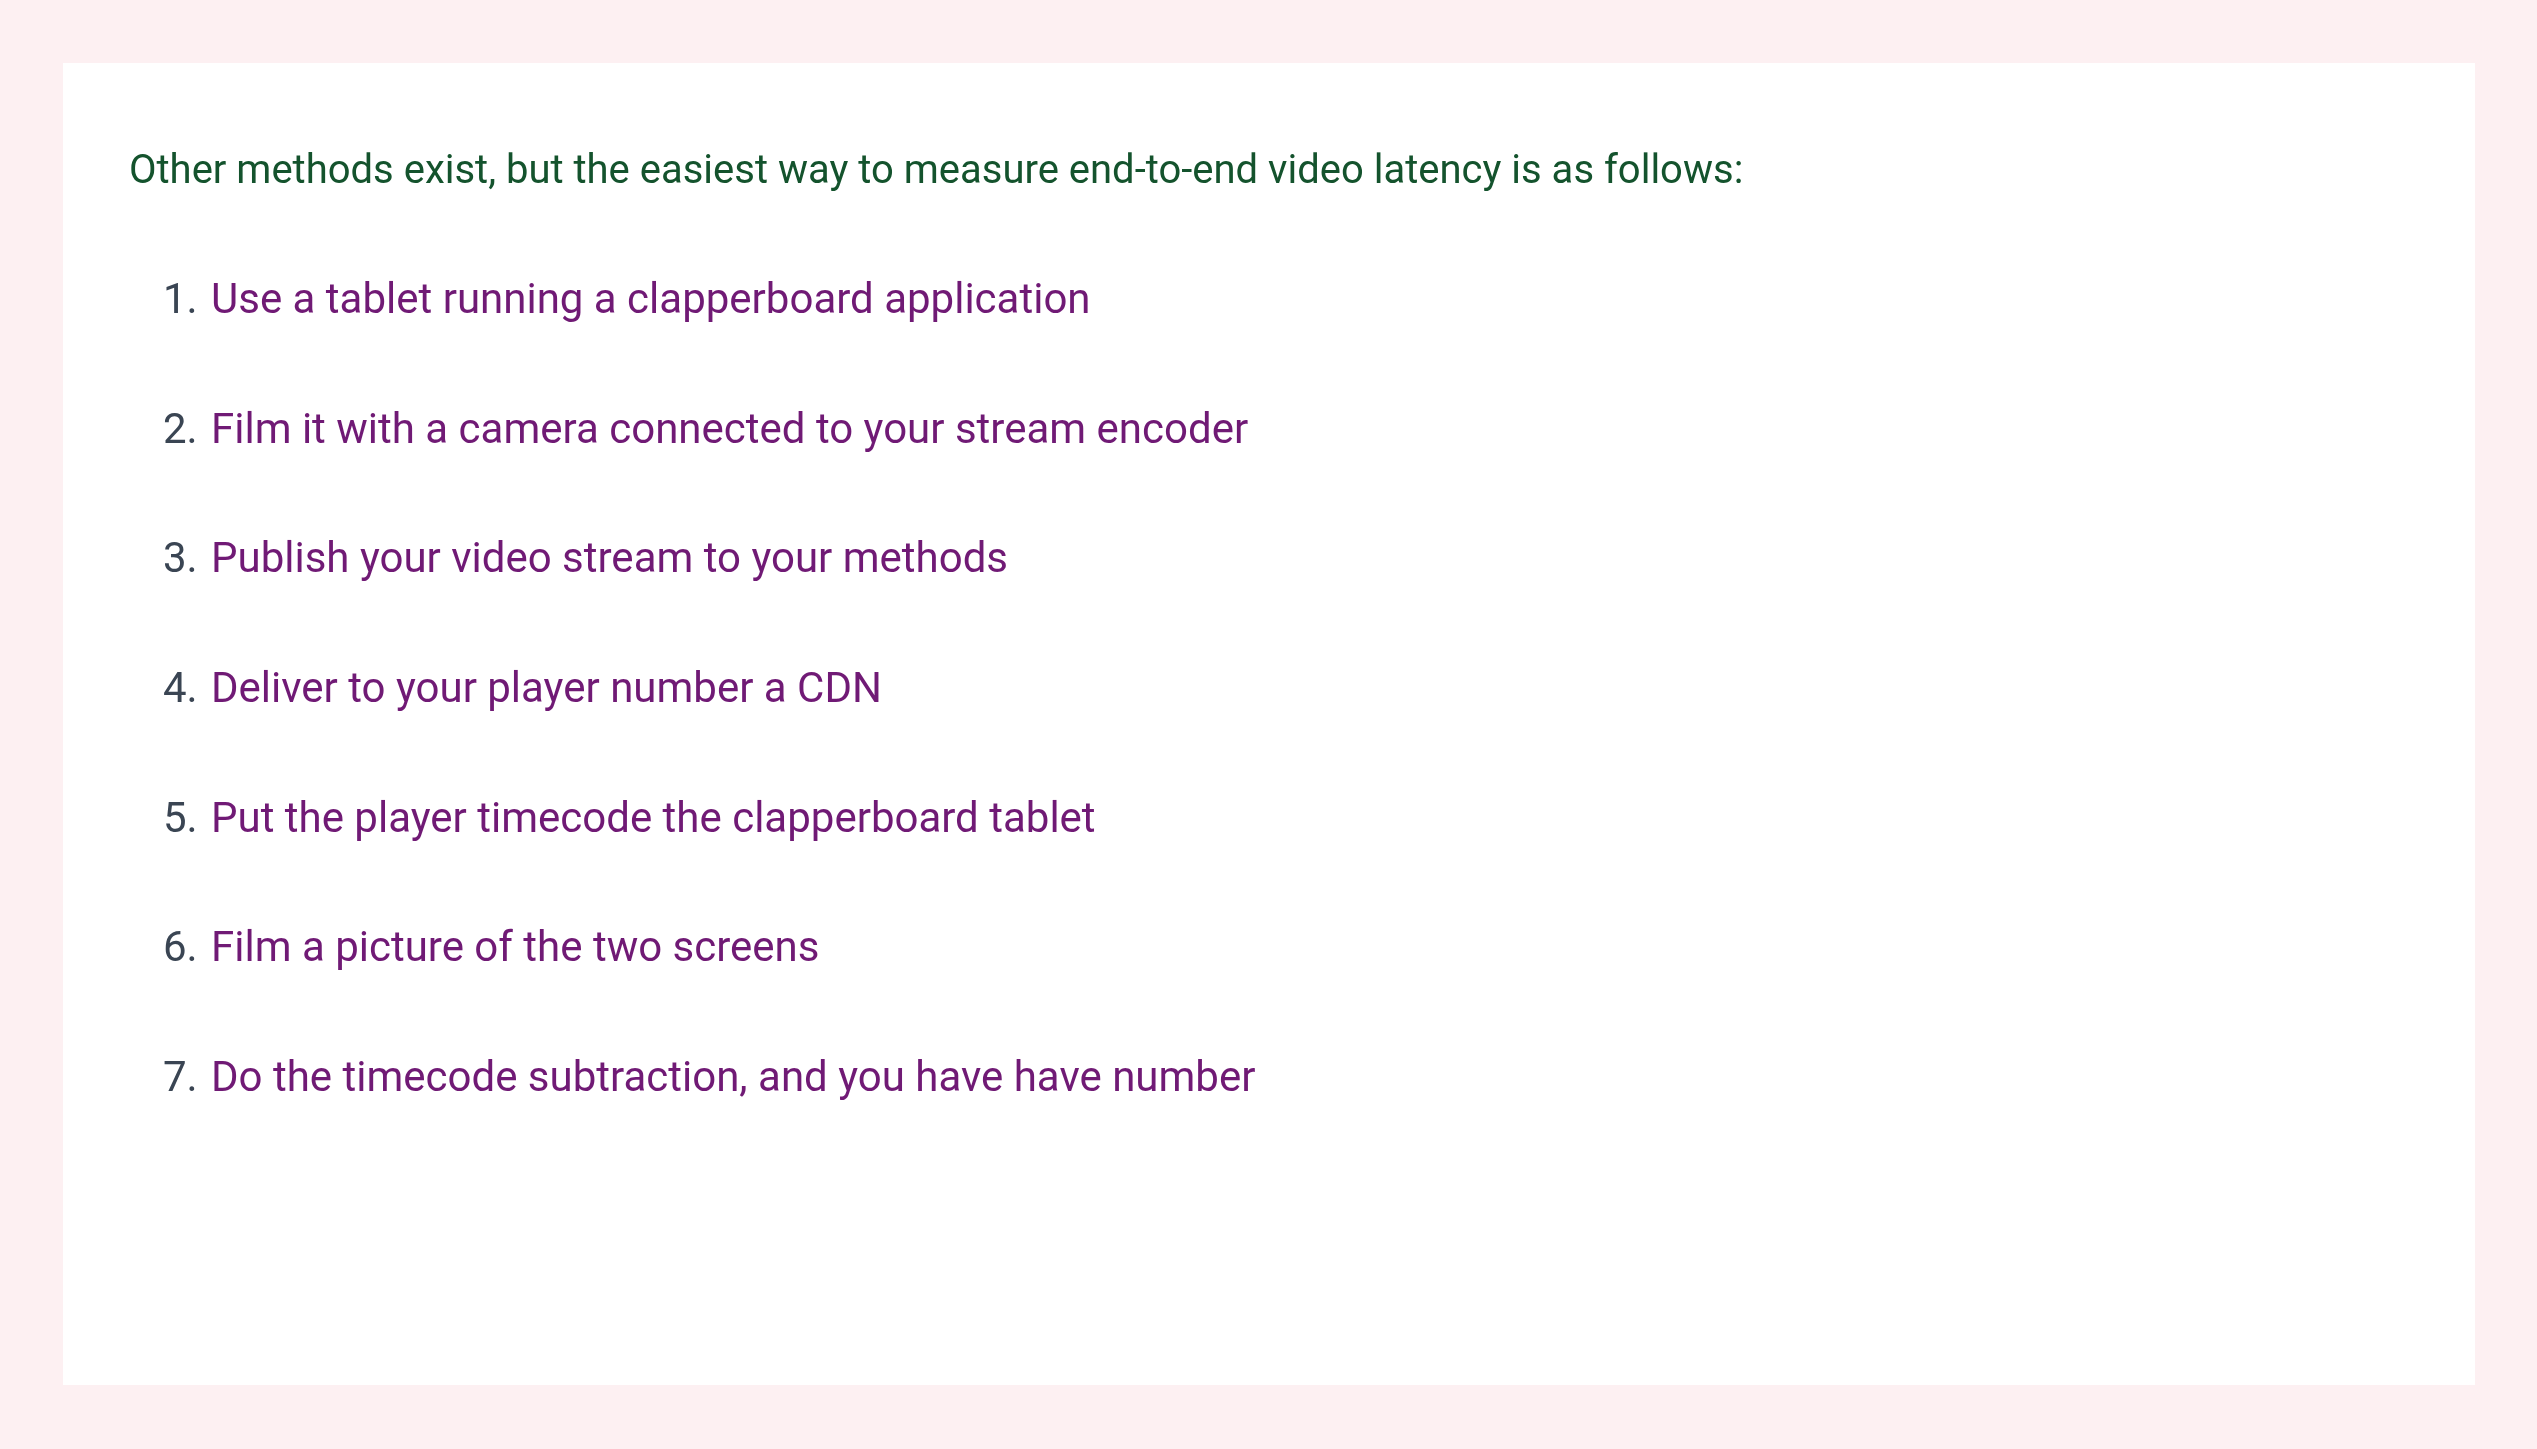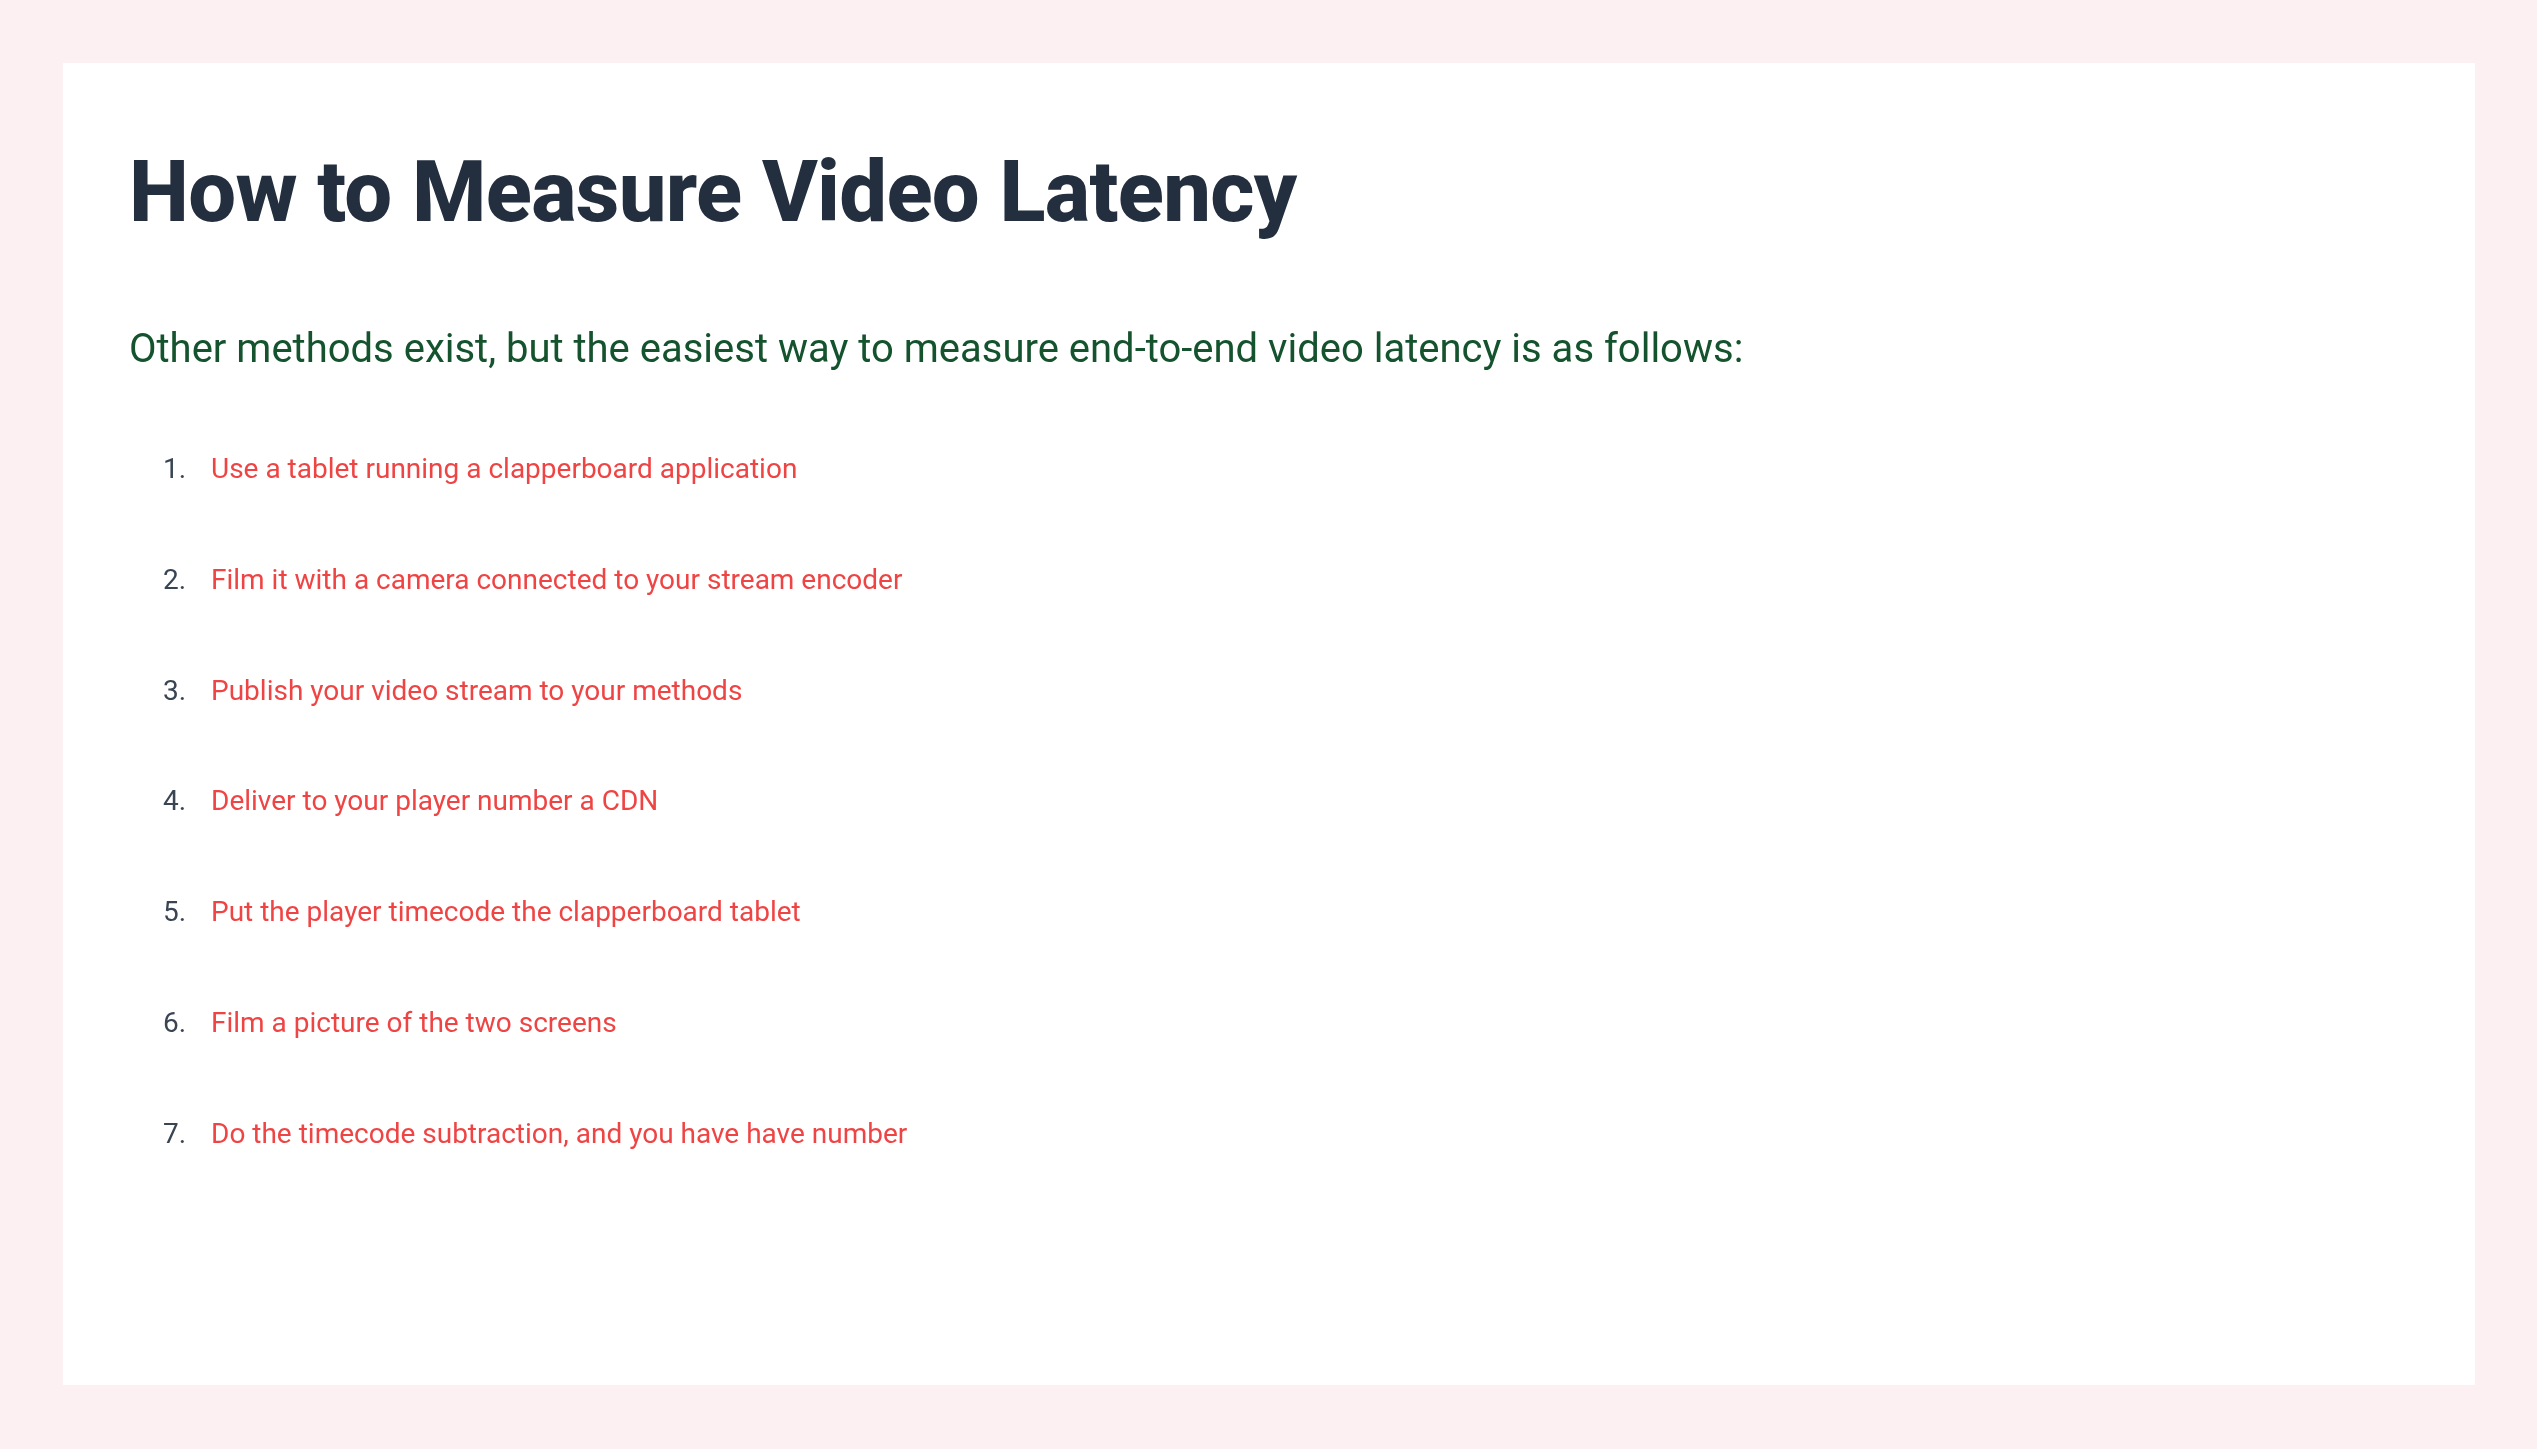--- a/index.html
+++ b/index.html
@@ -33,43 +33,42 @@
       margin-bottom: 73px;
       line-height: 1.4;
     }
     .steps {
       list-style: none;
       padding-left: 34px;
       counter-reset: step;
     }
     .steps li {
       counter-increment: step;
-      font-size: 28px;
+      font-size: 42px;
       font-weight: 400;
-      color: #ef4444;
+      color: #701a75;
       margin-bottom: 73px;
       line-height: 1.35;
       position: relative;
       padding-left: 48px;
     }
     .steps li::before {
       content: counter(step) ".";
       position: absolute;
       left: 0;
       color: #3a4553;
     }
     .steps li:last-child {
       margin-bottom: 0;
     }
   </style>
 </head>
 <body>
 
 <div class="card">
-  <h1 class="title">How to Measure Video Latency</h1>
   <p class="intro">Other methods exist, but the easiest way to measure end-to-end video latency is as follows:</p>
   <ol class="steps">
     <li>Use a tablet running a clapperboard application</li>
     <li>Film it with a camera connected to your stream encoder</li>
     <li>Publish your video stream to your methods</li>
     <li>Deliver to your player number a CDN</li>
     <li>Put the player timecode the clapperboard tablet</li>
     <li>Film a picture of the two screens</li>
     <li>Do the timecode subtraction, and you have have number</li>
   </ol>

